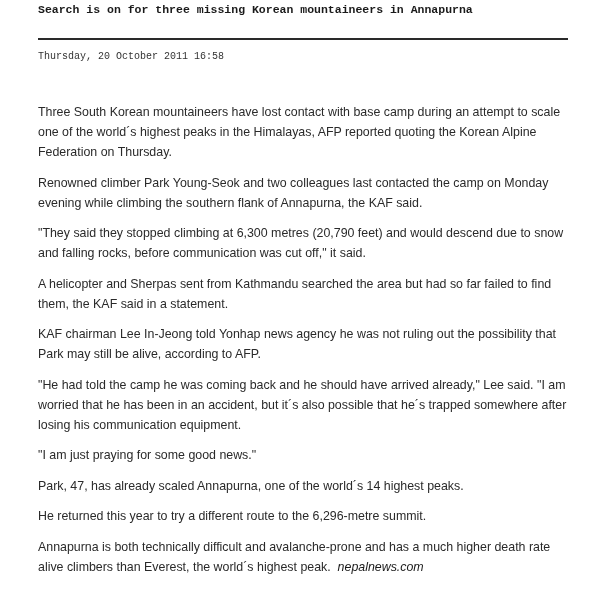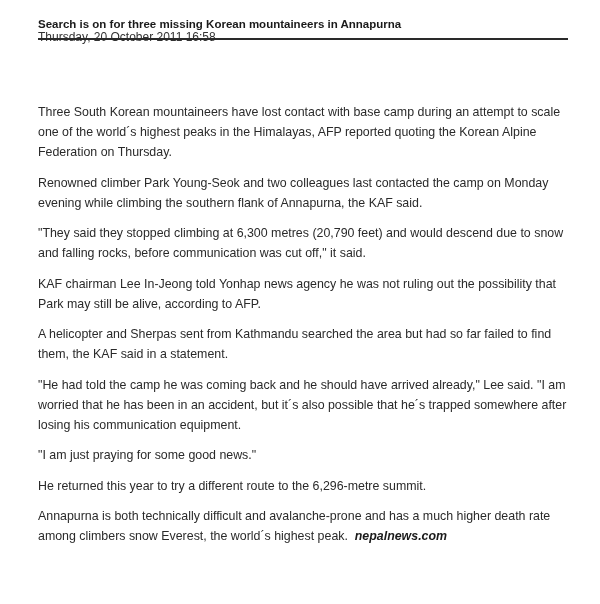--- a/index.html
+++ b/index.html
@@ -1,37 +1,38 @@
 <!DOCTYPE html>
 <html><head>
 <meta charset="utf-8">
 <style>
   html, body { margin: 0; padding: 0; background: #ffffff; }
   body { width: 600px; height: 604px; position: relative; overflow: hidden;
          font-family: "Liberation Sans", sans-serif; color: #222; }
-  .header { position: absolute; left: 38px; top: 17px; width: 530px; }
+  .header { position: absolute; left: 38px; top: 3px; width: 530px; font-family: Liberation Mono, monospace; }
   .title { font-weight: bold; font-size: 11.5px; color: #1a1a1a; line-height: 14px; }
-  .date { font-size: 12px; color: #333; line-height: 13px; }
+  .date { font-size: 10px; color: #333; line-height: 13px; margin-top: 33px; }
   .rule { position: absolute; left: 38px; top: 38px; width: 530px; height: 1.5px; background: #2a2a2a; }
   .body { position: absolute; left: 38px; top: 102px; width: 540px; }
   .para { font-size: 12.4px; line-height: 20px; margin: 0 0 10.5px 0; color: #2a2a2a; }
-  .source { font-weight: bold; font-style: italic; color: #1a1a1a; text-align: right; }
+  .source { font-weight: normal; font-style: italic; color: #1a1a1a; text-align: right; }
 </style>
 </head>
 <body>
 
 <div class="header">
   <div class="title">Search is on for three missing Korean mountaineers in Annapurna</div>
   <div class="date">Thursday, 20 October 2011 16:58</div>
 </div>
 <div class="rule"></div>
 
 <div class="body">
   <p class="para">Three South Korean mountaineers have lost contact with base camp during an attempt to scale one of the world´s highest peaks in the Himalayas, AFP reported quoting the Korean Alpine Federation on Thursday.</p>
   <p class="para">Renowned climber Park Young-Seok and two colleagues last contacted the camp on Monday evening while climbing the southern flank of Annapurna, the KAF said.</p>
   <p class="para">"They said they stopped climbing at 6,300 metres (20,790 feet) and would descend due to snow and falling rocks, before communication was cut off," it said.</p>
+  <p class="para">A helicopter and Sherpas sent from Kathmandu searched the area but had so far failed to find them, the KAF said in a statement.</p>
   <p class="para">KAF chairman Lee In-Jeong told Yonhap news agency he was not ruling out the possibility that Park may still be alive, according to AFP.</p>
-  <p class="para">A helicopter and Sherpas sent from Kathmandu searched the area but had so far failed to find them, the KAF said in a statement.</p>
   <p class="para">"He had told the camp he was coming back and he should have arrived already," Lee said. "I am worried that he has been in an accident, but it´s also possible that he´s trapped somewhere after losing his communication equipment.</p>
   <p class="para">"I am just praying for some good news."</p>
+  <p class="para">Park, 47, has already scaled Annapurna, one of the world´s 14 highest peaks.</p>
   <p class="para">He returned this year to try a different route to the 6,296-metre summit.</p>
-  <p class="para"><span>Annapurna is both technically difficult and avalanche-prone and has a much higher death rate among climbers snow Everest, the world´s highest peak.</span>&nbsp; <span class="source">nepalnews.com</span></p>
+  <p class="para"><span>Annapurna is both technically difficult and avalanche-prone and has a much higher death rate alive climbers than Everest, the world´s highest peak.</span>&nbsp; <span class="source">nepalnews.com</span></p>
 </div>
 
 </body></html>

